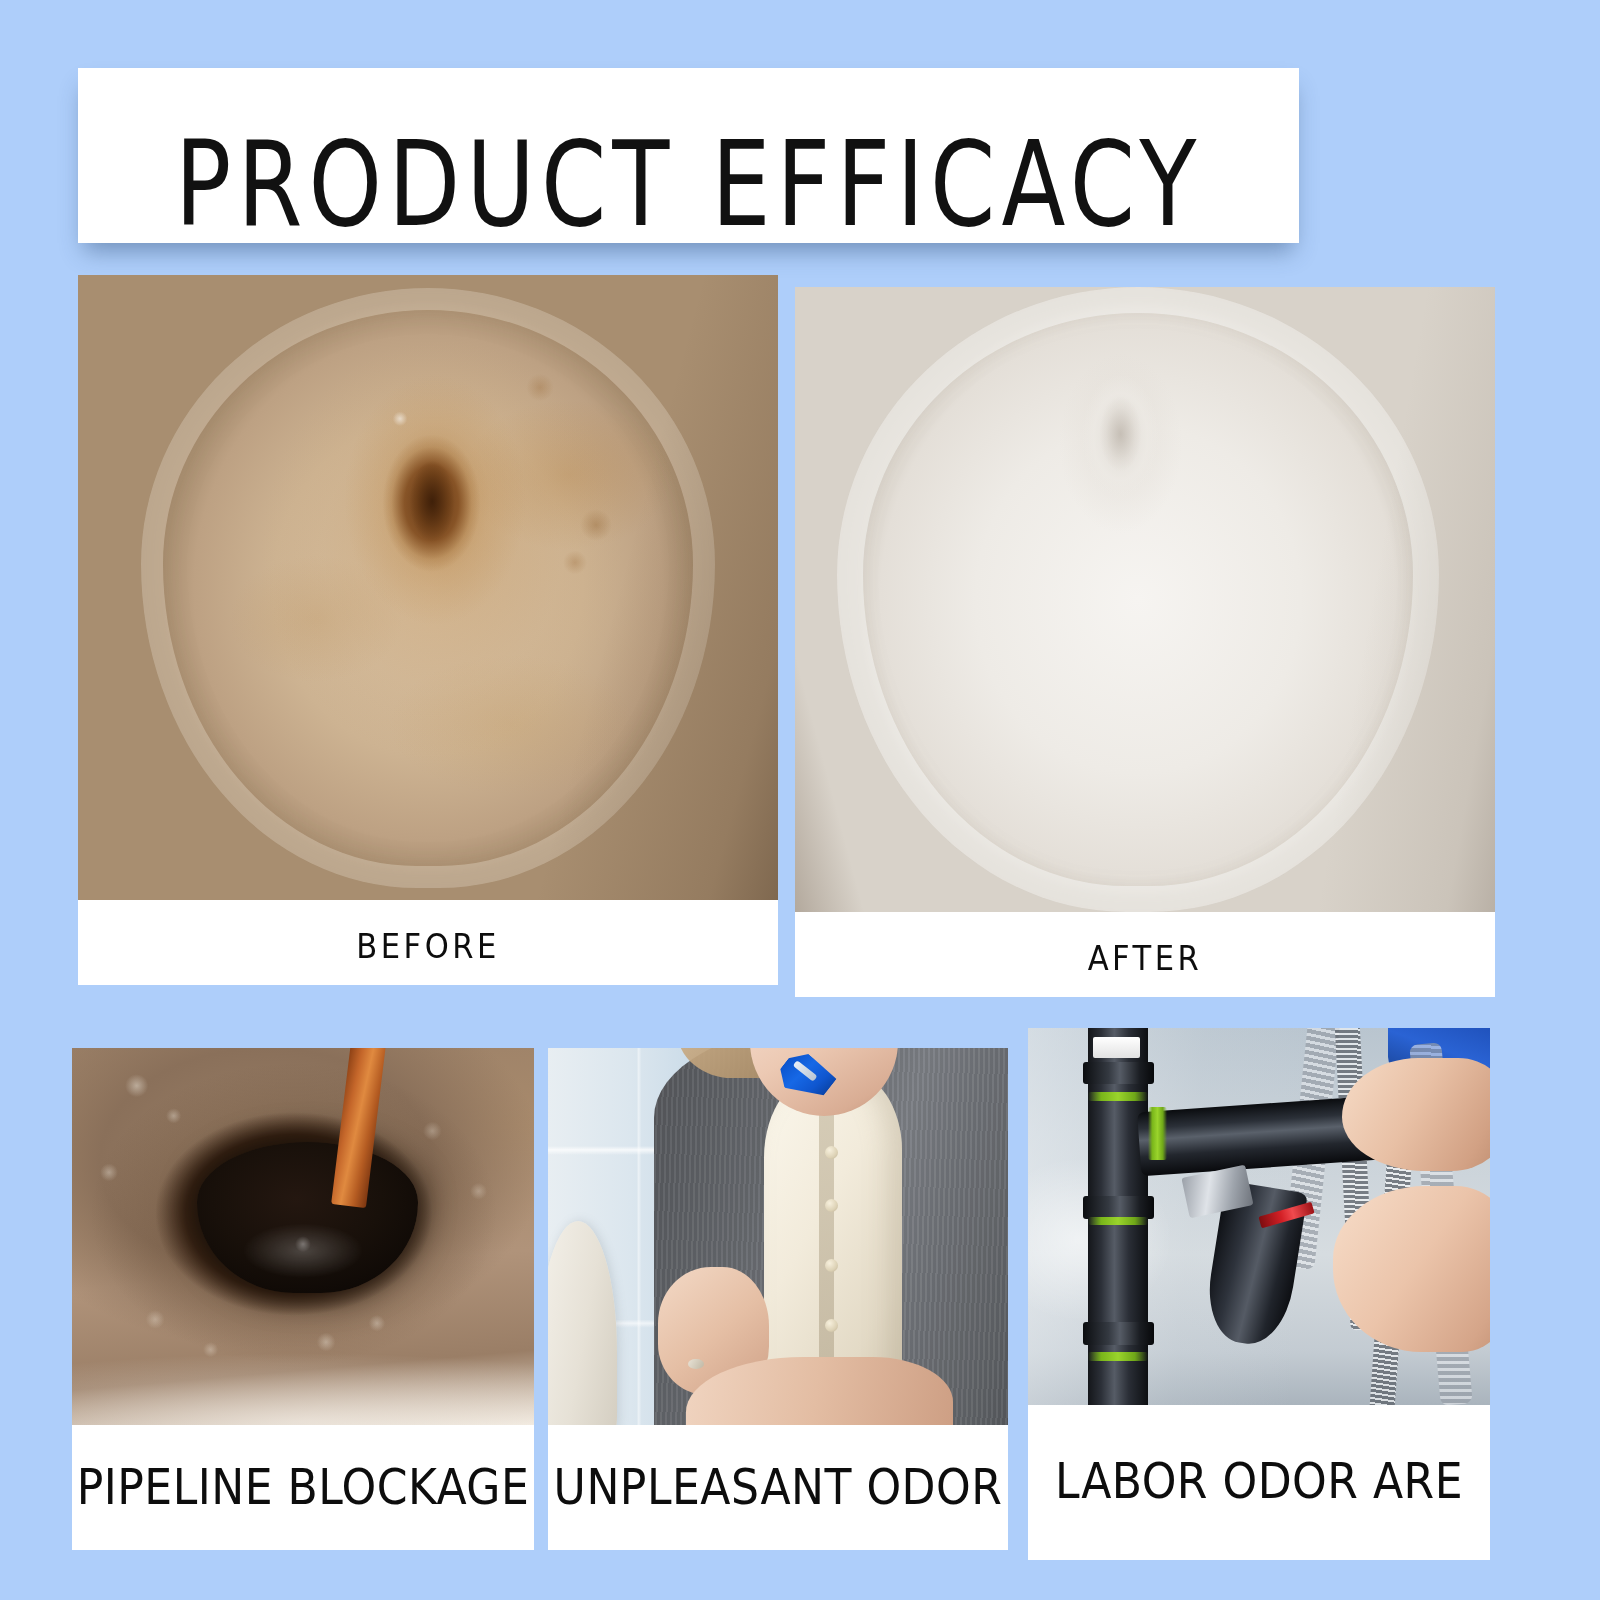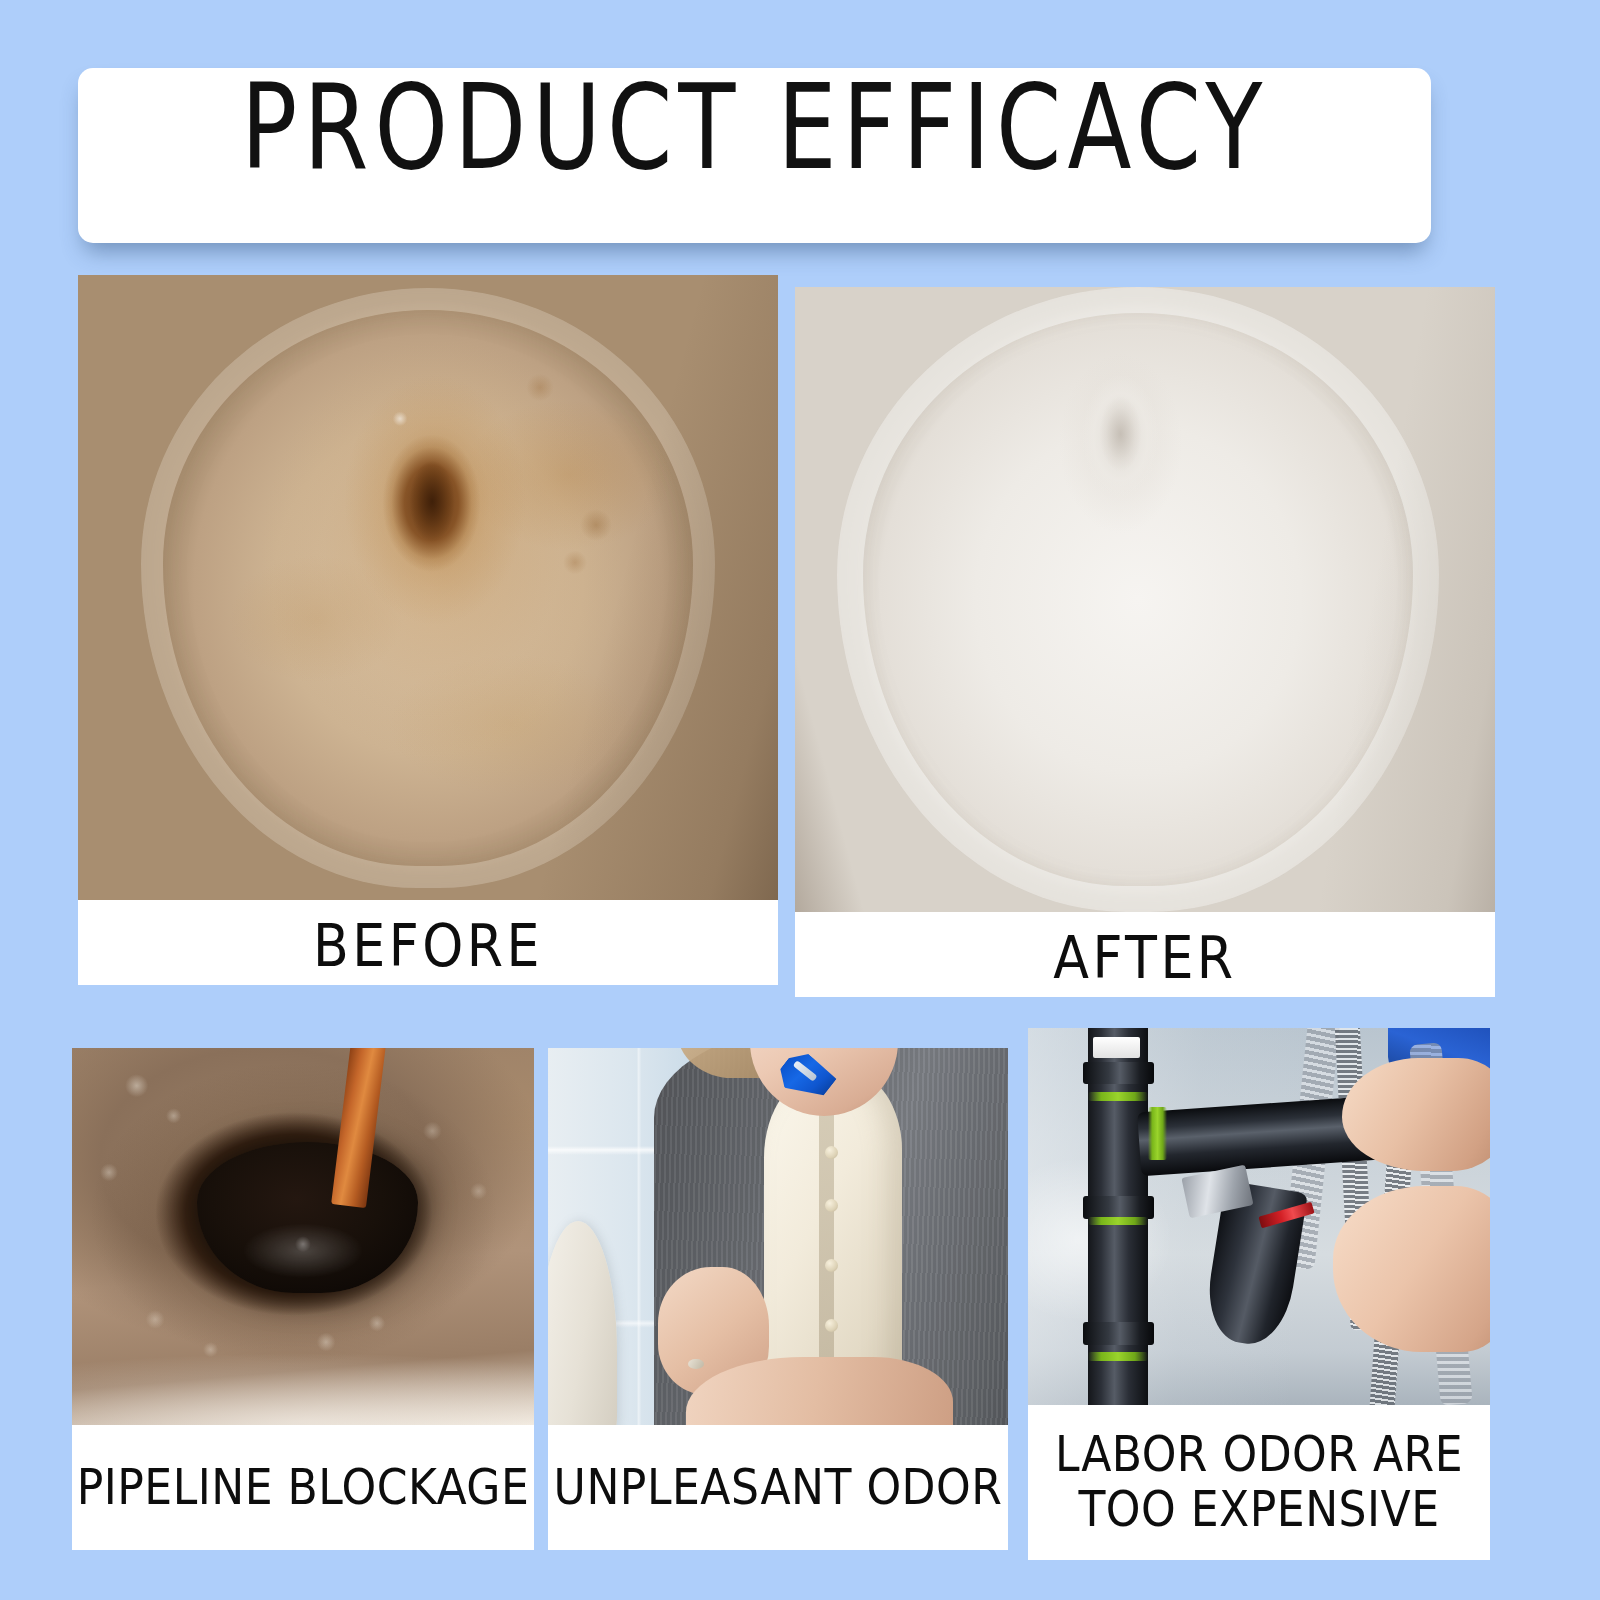--- a/index.html
+++ b/index.html
@@ -6,24 +6,24 @@
   html, body {
     width:1600px; height:1600px;
     background:#aecefa;
     font-family:"Liberation Sans", sans-serif;
     overflow:hidden;
   }
   .page { position:relative; width:1600px; height:1600px; background:#aecefa; }
 
   
   .title-bar {
-    position:absolute; left:78px; top:68px; width:1353px; height:175px;
+    position:absolute; left:78px; top:68px; width:1221px; height:175px;
     background:#ffffff;
     box-shadow:0 14px 22px -6px rgba(40,70,110,0.45);
-    display:flex; align-items:flex-start; justify-content:center;border-radius:15px;
+    display:flex; align-items:flex-end; justify-content:center;
   }
   .title-text {
     font-family:"Liberation Sans Narrow","DejaVu Sans Condensed","Liberation Sans",sans-serif;
     font-size:118px; line-height:1;
     letter-spacing:7px;
     color:#111111;
     font-weight:400;
     transform:scaleX(0.88);
     transform-origin:center;
     white-space:nowrap;
@@ -39,21 +39,21 @@
     font-family:"Liberation Sans Narrow","DejaVu Sans Condensed","Liberation Sans",sans-serif;
     color:#0d0d0d; font-weight:400;
     transform-origin:center;
   }
 
   
   .card-before { left:78px;  top:275px; width:700px; height:710px; }
   .card-after  { left:795px; top:287px; width:700px; height:710px; }
   .card-before .photo, .card-after .photo { height:625px; }
   .card-before .caption, .card-after .caption {
-    height:91px; font-size:58px; letter-spacing:3.5px;
+    height:91px; font-size:34px; letter-spacing:3.5px;
   }
 
   
   .card-blockage { left:72px;   top:1048px; width:462px; height:502px; }
   .card-odor     { left:548px;  top:1048px; width:460px; height:502px; }
   .card-labor    { left:1028px; top:1028px; width:462px; height:532px; }
   .card-blockage .photo, .card-odor .photo { height:377px; }
   .card-labor .photo { height:377px; }
   .card-blockage .caption, .card-odor .caption {
     height:125px; font-size:49px; letter-spacing:0.5px;
@@ -415,17 +415,16 @@
         <div class="pipe-elbow"></div>
         <div class="clamp"></div>
         <div class="red-tool"></div>
 
         <div class="hand-top"></div>
         <div class="hand-bottom"></div>
       </div>
     </div>
     <div class="caption">
       <span>LABOR ODOR ARE</span>
-      <span>TOO EXPENSIVE</span>
     </div>
   </div>
 
 </div>
 
 </body></html>

